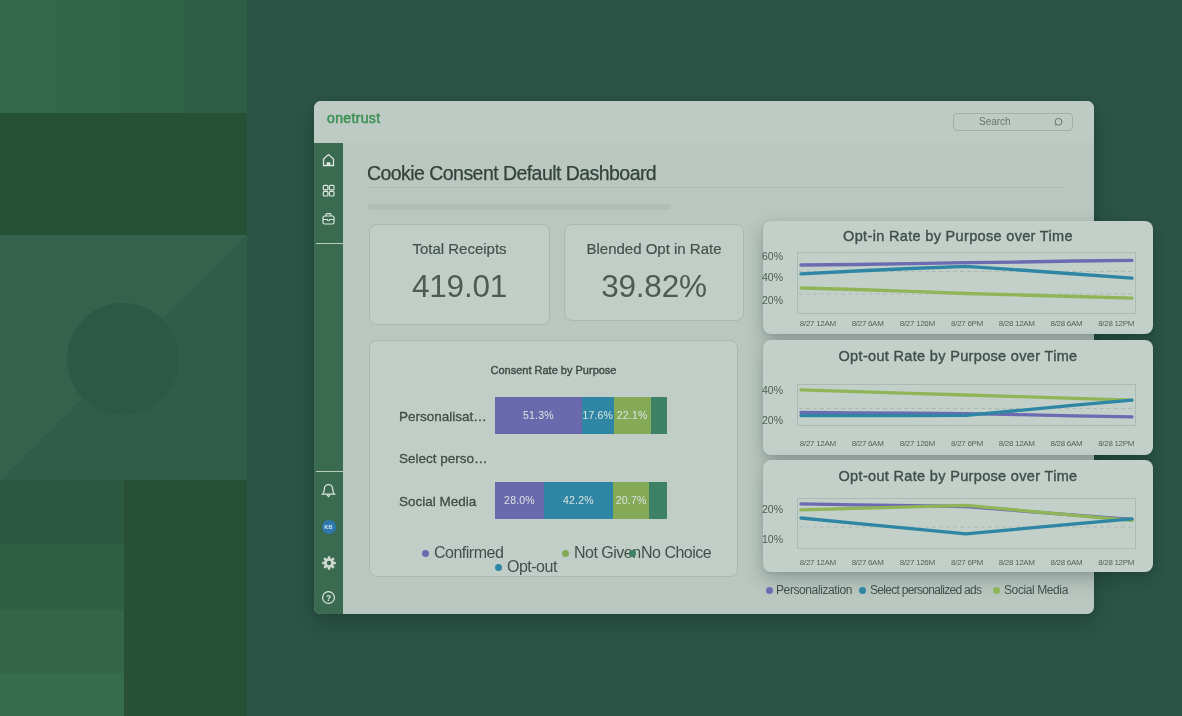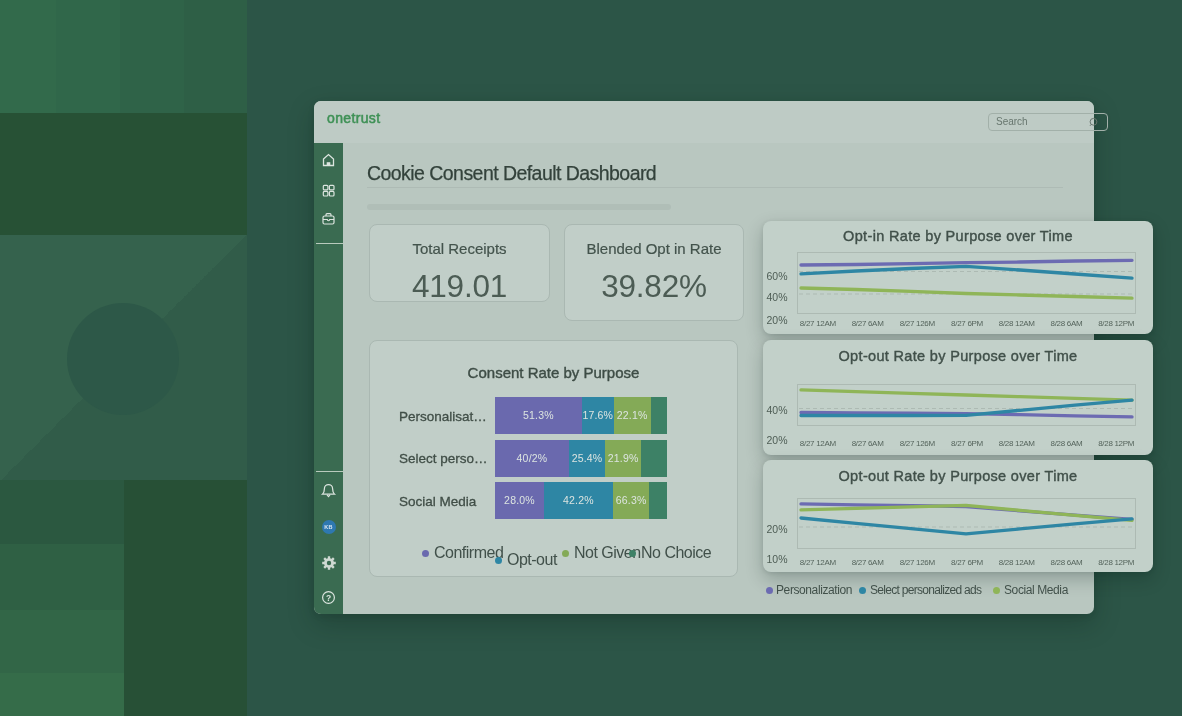--- a/index.html
+++ b/index.html
@@ -7,44 +7,44 @@
 body { background:#2c5547; font-family:"Liberation Sans", sans-serif; position:relative; }
 .abs { position:absolute; }
 
 #pattern { position:absolute; left:0; top:0; width:247px; height:716px; }
 
 #win { position:absolute; left:314px; top:101px; width:780px; height:513px;
   background:#b9c7c0; border-radius:7px; box-shadow:0 10px 26px rgba(6,26,19,.26), 0 2px 6px rgba(6,26,19,.10); }
 #header { position:absolute; left:0; top:0; width:780px; height:42px; background:#becbc5;
   border-radius:7px 7px 0 0; }
 #logo { position:absolute; left:13px; top:9px; font-size:14px; font-weight:400; color:#3f9156; letter-spacing:0.35px; -webkit-text-stroke:0.55px #3f9156; }
-#search { position:absolute; left:674px; top:12px; width:120px; height:18px; border:1px solid #a2b0a9;
-  border-radius:4px; color:#67766e; font-size:10px; line-height:16px; padding-left:7px; }
+#search { position:absolute; left:639px; top:12px; width:120px; height:18px; border:1px solid #a2b0a9;
+  border-radius:4px; color:#67766e; font-size:10px; line-height:16px; padding-left:25px; }
 #sidebar { position:absolute; left:0; top:42px; width:29px; height:471px; background:#3a6b51; border-radius:0 0 0 7px; }
 .sep { position:absolute; left:2px; width:27px; height:1px; background:#b9cabd; }
 
 #title { position:absolute; left:53px; top:60.5px; font-size:19.5px; font-weight:400; color:#33423b; letter-spacing:-0.55px; -webkit-text-stroke:0.25px #33423b; }
 #hr1 { position:absolute; left:53px; top:86px; width:696px; height:1px; background:#aebbb5; }
 #progress { position:absolute; left:53px; top:103px; width:304px; height:6px; border-radius:3px; background:#b0beb7; }
 .card { position:absolute; background:#c1cec8; border:1px solid #aab8b2; border-radius:8px; }
 .statlabel { width:100%; text-align:center; font-size:15px; font-weight:400; color:#43534c; position:absolute; top:15px; -webkit-text-stroke:0.2px #43534c; }
 .statnum { width:100%; text-align:center; font-size:31.5px; font-weight:400; color:#4c5c54; position:absolute; top:43px; letter-spacing:-0.2px; }
 
-#consent-title { position:absolute; width:100%; text-align:center; top:23px; font-size:15px; font-weight:400; color:#3e4d46; -webkit-text-stroke:0.4px #3e4d46; }
+#consent-title { position:absolute; width:100%; text-align:center; top:23px; font-size:11px; font-weight:400; color:#3e4d46; -webkit-text-stroke:0.4px #3e4d46; }
 .rowlabel { position:absolute; left:29px; font-size:13.5px; font-weight:400; color:#404e47; -webkit-text-stroke:0.3px #404e47; }
 .bar { position:absolute; left:125px; width:172px; height:37px; display:flex; }
 .bar div { height:100%; text-align:center; font-size:10.5px; color:#dce4e0; line-height:37px; letter-spacing:0.2px; }
 .leg { position:absolute; font-size:16px; letter-spacing:-0.5px; color:#41504a; }
 .dot { display:inline-block; width:7px; height:7px; border-radius:50%; margin-right:5px; vertical-align:1px; }
 
 .rcard { position:absolute; left:763px; width:390px; background:#c2d0c9; border-radius:8px;
   box-shadow:0 7px 18px rgba(6,26,19,.24), 0 1px 4px rgba(6,26,19,.09); }
 .rtitle { position:absolute; width:100%; text-align:center; font-size:14.5px; font-weight:400; letter-spacing:0.33px; color:#41504a; -webkit-text-stroke:0.4px #41504a; }
 .plot { position:absolute; left:34px; width:339px; border:1px solid #adbab3; }
-.ylab { position:absolute; right:361px; width:30px; text-align:center; font-size:10.5px; color:#4e5d55;margin-top:20px; }
+.ylab { position:absolute; right:361px; width:30px; text-align:left; font-size:10.5px; color:#4e5d55; }
 .xlabs { position:absolute; left:30px; width:348px; display:flex; font-size:8px; color:#55645c; letter-spacing:-0.3px; }
 .xlabs span { flex:1; text-align:center; white-space:nowrap; }
 </style>
 </head>
 <body>
 <div id="pattern">
   <div class="abs" style="left:0;top:0;width:56px;height:113px;background:#326a4b;"></div>
   <div class="abs" style="left:56px;top:0;width:64px;height:113px;background:#30674a;"></div>
   <div class="abs" style="left:120px;top:0;width:64px;height:113px;background:#2f6348;"></div>
   <div class="abs" style="left:184px;top:0;width:63px;height:113px;background:#2e5f46;"></div>
@@ -96,54 +96,48 @@
     
     <svg width="14" height="14" viewBox="0 0 14 14" style="position:absolute;left:7.5px;top:413px;">
       <path fill="#cfd9d2" fill-rule="evenodd" d="M13.80 5.81 L13.80 8.19 L11.86 8.17 L11.26 9.61 L12.65 10.97 L10.97 12.65 L9.61 11.26 L8.17 11.86 L8.19 13.80 L5.81 13.80 L5.83 11.86 L4.39 11.26 L3.03 12.65 L1.35 10.97 L2.74 9.61 L2.14 8.17 L0.20 8.19 L0.20 5.81 L2.14 5.83 L2.74 4.39 L1.35 3.03 L3.03 1.35 L4.39 2.74 L5.83 2.14 L5.81 0.20 L8.19 0.20 L8.17 2.14 L9.61 2.74 L10.97 1.35 L12.65 3.03 L11.26 4.39 L11.86 5.83 Z M7 9.2 A2.2 2.2 0 1 0 7 4.8 A2.2 2.2 0 1 0 7 9.2 Z"></path>
     </svg>
   </div>
 
   <div id="title">Cookie Consent Default Dashboard</div>
   <div id="hr1"></div>
   <div id="progress"></div>
 
-  <div class="card" style="left:55px;top:123px;width:181px;height:78px;">
+  <div class="card" style="left:55px;top:123px;width:181px;height:101px;">
     <div class="statlabel">Total Receipts</div>
     <div class="statnum">419.01</div>
   </div>
   <div class="card" style="left:250px;top:123px;width:180px;height:97px;">
     <div class="statlabel">Blended Opt in Rate</div>
     <div class="statnum">39.82%</div>
   </div>
 
   <div class="card" style="left:55px;top:239px;width:369px;height:237px;">
     <div id="consent-title">Consent Rate by Purpose</div>
     <div class="rowlabel" style="top:68px;">Personalisat…</div>
     <div class="rowlabel" style="top:110px;">Select perso…</div>
     <div class="rowlabel" style="top:153px;">Social Media</div>
     <div class="bar" style="top:56px;">
       <div style="width:101px;background:#6a69ae;">51.3%</div>
       <div style="width:37px;background:#2e86a4;">17.6%</div>
       <div style="width:43px;background:#84aa57;">22.1%</div>
       <div style="width:19px;background:#3d8166;"></div>
     </div>
-    <div class="bar" style="top:98.5px;">
-      <div style="width:86px;background:#6a69ae;">40/2%</div>
-      <div style="width:42px;background:#2e86a4;">25.4%</div>
-      <div style="width:42px;background:#84aa57;">21.9%</div>
-      <div style="width:30px;background:#3d8166;"></div>
-    </div>
     <div class="bar" style="top:141px;">
       <div style="width:57px;background:#6a69ae;text-align:center;">28.0%</div>
       <div style="width:80px;background:#2e86a4;">42.2%</div>
-      <div style="width:42.5px;background:#84aa57;">66.3%</div>
+      <div style="width:42.5px;background:#84aa57;">20.7%</div>
       <div style="width:20.5px;background:#3d8166;"></div>
     </div>
     <div class="leg" style="left:52px;top:203px;"><span class="dot" style="background:#6a69ae;"></span>Confirmed</div>
-    <div class="leg" style="left:125px;top:210px;"><span class="dot" style="background:#2e86a4;"></span>Opt-out</div>
+    <div class="leg" style="left:125px;top:217px;"><span class="dot" style="background:#2e86a4;"></span>Opt-out</div>
     <div class="leg" style="left:192px;top:203px;"><span class="dot" style="background:#84aa57;"></span>Not Given</div>
     <div class="leg" style="left:259px;top:203px;"><span class="dot" style="background:#3d8166;"></span>No Choice</div>
   </div>
 </div>
 
 <div class="rcard" id="rc1" style="top:221px;height:113px;">
   <div class="rtitle" style="top:7px;">Opt-in Rate by Purpose over Time</div>
   <div class="plot" style="top:31px;height:62px;"></div>
   <div class="ylab" style="top:29px;">60%</div>
   <div class="ylab" style="top:50px;">40%</div>

